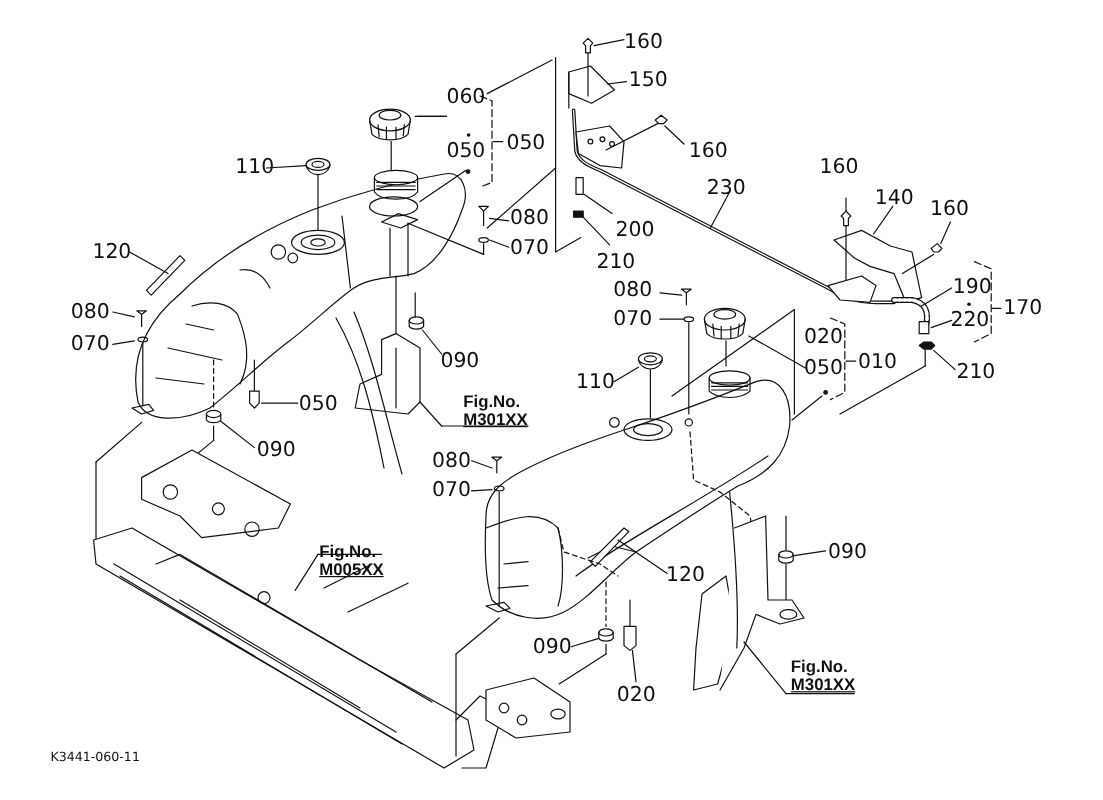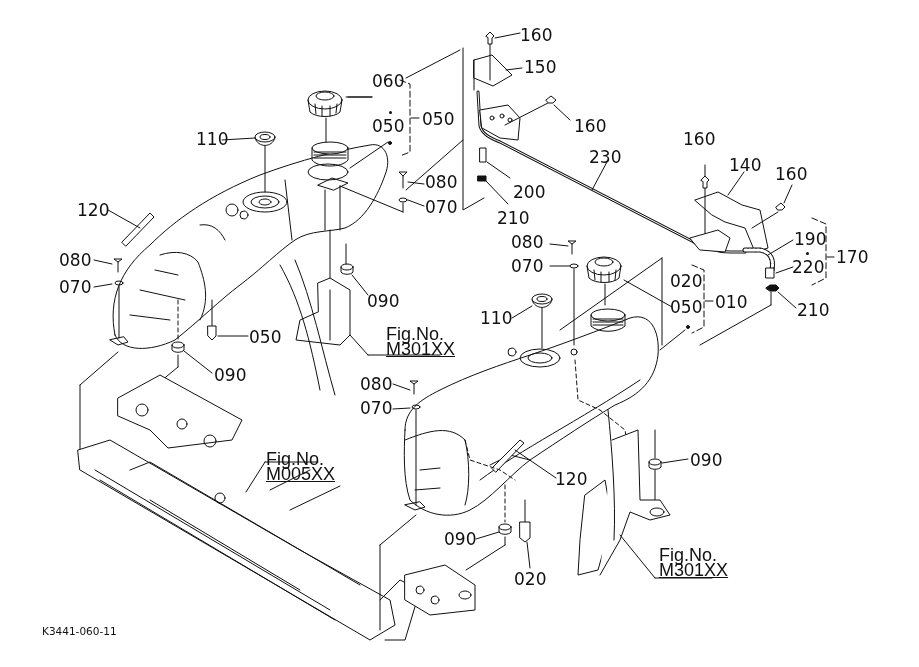--- a/index.html
+++ b/index.html
@@ -17,24 +17,25 @@
       position: absolute;
       font-family: "DejaVu Sans", sans-serif;
       font-size: 17px;
       line-height: 17px;
       color: #111;
       white-space: nowrap;
     }
     .fig {
       position: absolute;
       font-family: "Liberation Sans", sans-serif;
-      font-size: 18px;
+      font-size: 14px;
       line-height: 15px;
       color: #111;
       white-space: nowrap;
+      font-weight: bold;
     }
     .fig .ref { text-decoration: underline; display: block; }
     .code {
       position: absolute;
       font-family: "DejaVu Sans", sans-serif;
       font-size: 10.5px;
       color: #111;
       left: 42px; top: 625px; text-align: center;
     }
     .dot { position:absolute; width:3px; height:3px; background:#111; border-radius:50%; }

